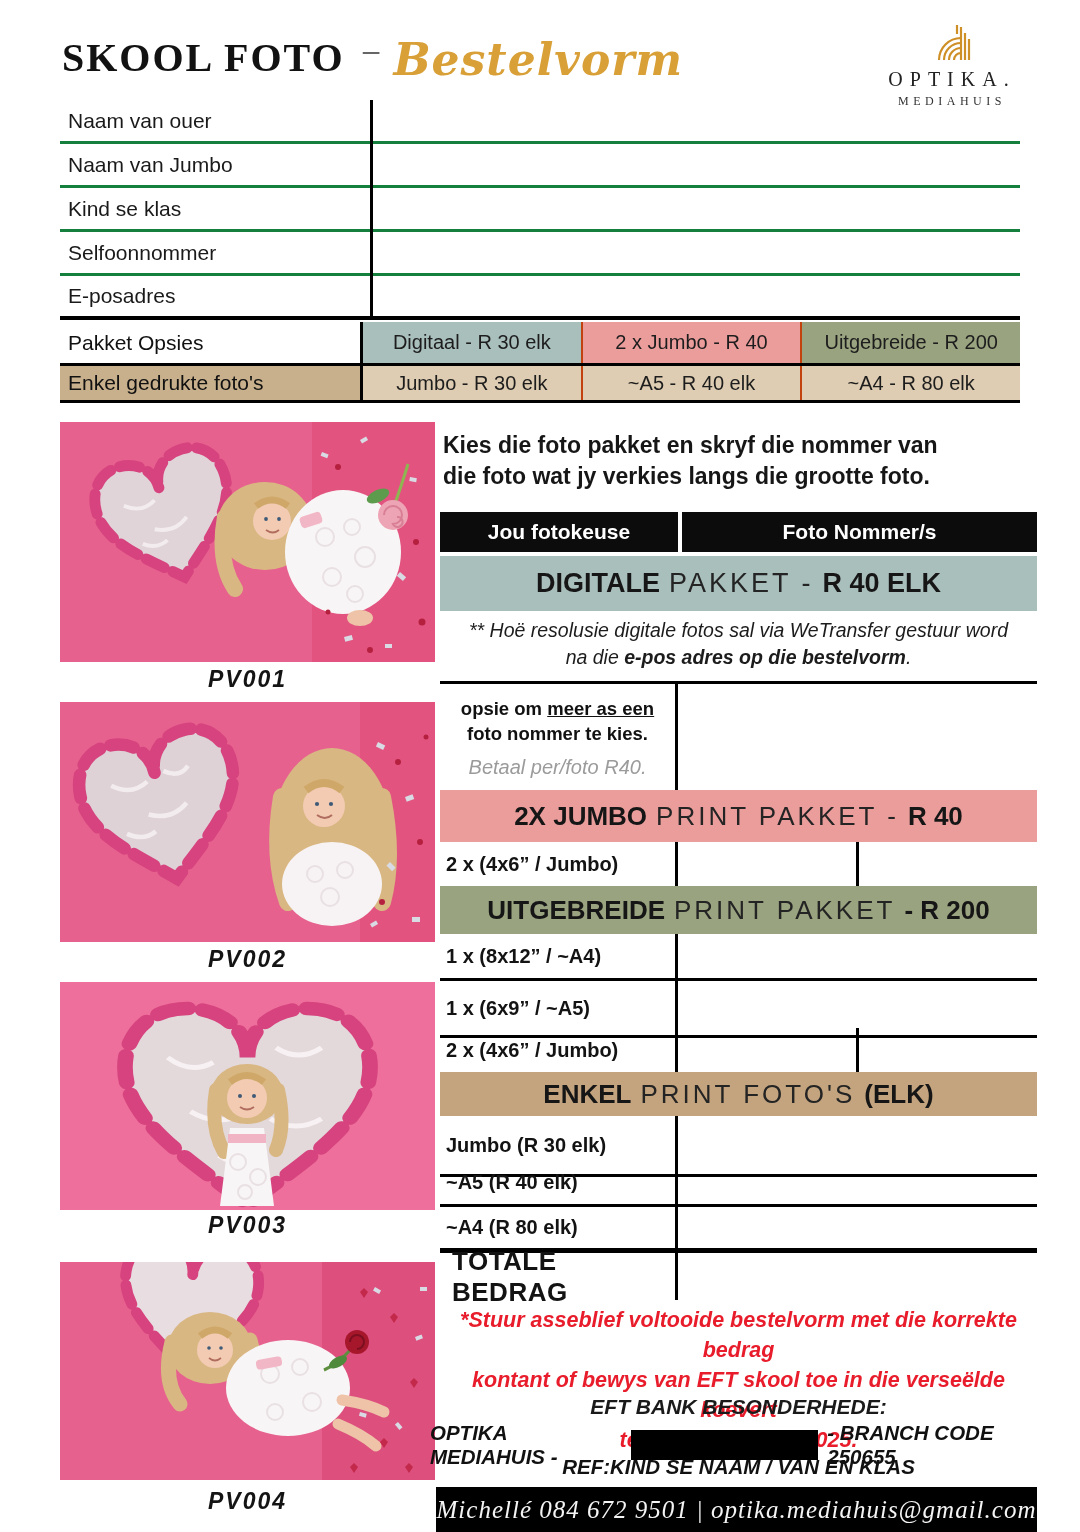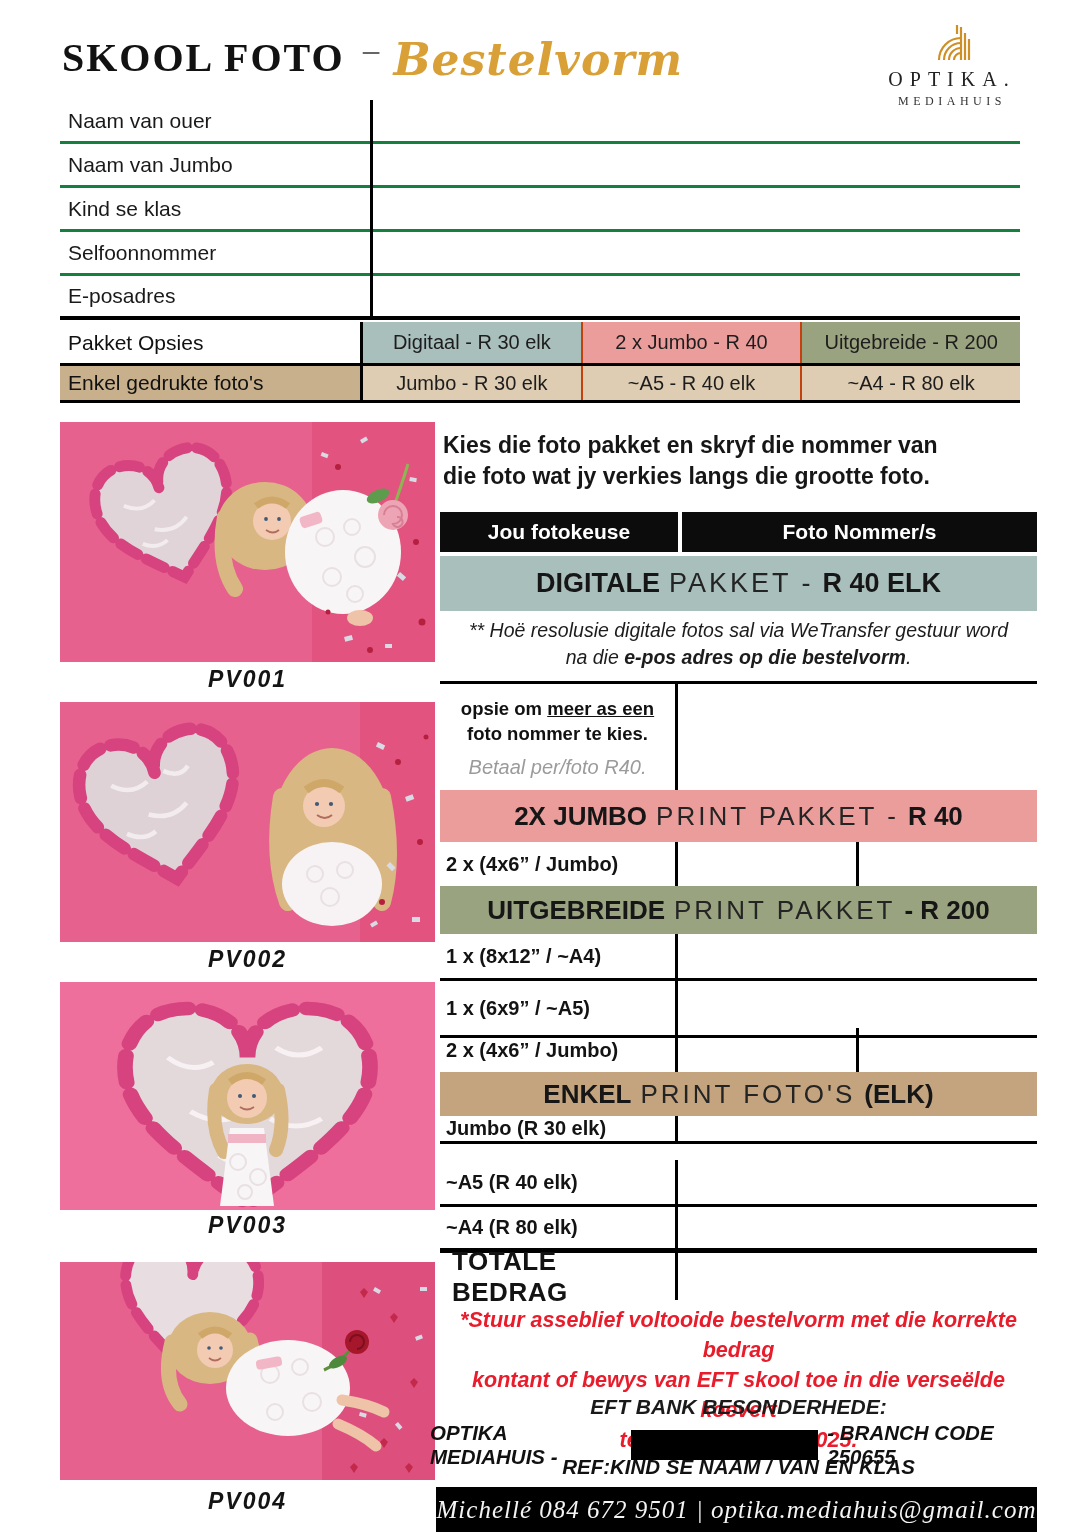--- a/index.html
+++ b/index.html
@@ -368,21 +368,21 @@
       <div class="cell"></div>
     </div>
   </div>
 
   <div class="rc banner" style="top:1072px;height:44px;background:#c3a47e;font-size:26px;">
     <span class="b">ENKEL</span>
     <span class="m">PRINT FOTO'S</span>
     <span class="b">(ELK)</span>
   </div>
 
-  <div class="rc num-row bb3" style="top:1116px;height:28px;">
+  <div class="rc num-row bb3" style="top:1116px;height:61px;">
     <div class="row-label">Jumbo (R 30 elk)</div>
     <div class="row-cells">
         <div class="cell"></div>
       </div>
   </div>
   <div class="rc num-row bb3" style="top:1160px;height:47px;">
     <div class="row-label">~A5 (R 40 elk)</div>
     <div class="row-cells">
         <div class="cell"></div>
       </div>

